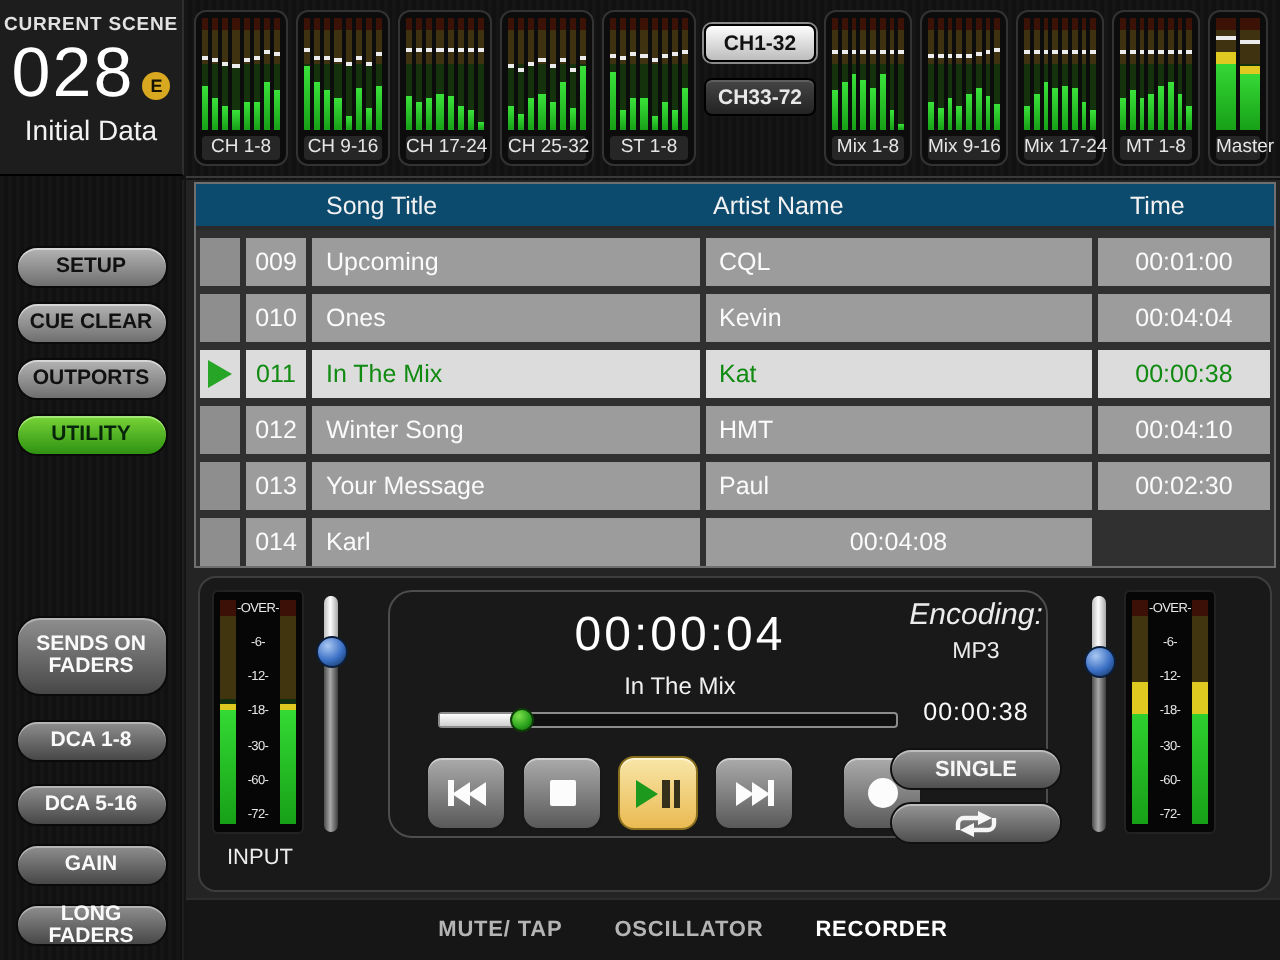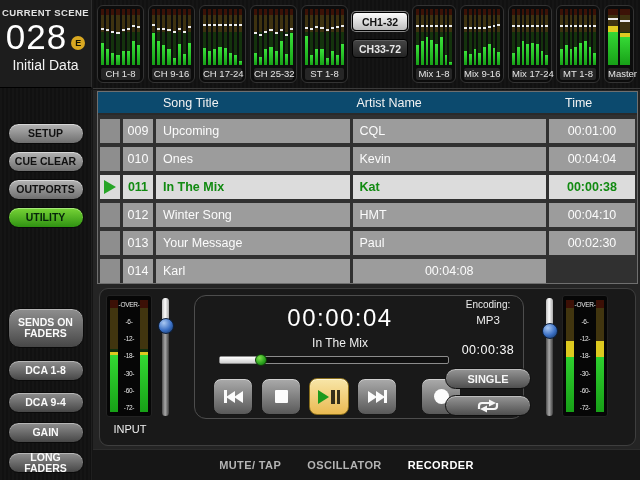--- a/index.html
+++ b/index.html
@@ -67,21 +67,21 @@
   .hdr-title { grid-column:3; padding-left:7px; }
   .hdr-artist { grid-column:4; padding-left:4px; }
   .hdr-time { grid-column:5; padding-left:16px; }
   .song-row { height:24px; margin-top:4px; align-items:stretch; }
   .song-row .cell { background:#9c9c9c; color:#fbfbfb; font-size:12.5px;
     display:flex; align-items:center; }
   .cell.ind { justify-content:center; background:#8e8e8e; }
   .cell.num { justify-content:center; }
   .cell.ttl, .cell.art { padding-left:7px; }
   .cell.tim { justify-content:center; }
-  .song-row.active .cell { background:#dcdcdc; color:#118a11; font-weight:bold; }
+  .song-row.active .cell { background:#dcdcdc; color:#118a11; font-weight:normal; }
   .play-tri { width:0; height:0; border-top:7px solid transparent; border-bottom:7px solid transparent;
     border-left:12px solid #27a527; }
 
   
   #recorder-panel { position:absolute; left:6px; top:198px; width:537px; height:158px;
     background:#191919; border:1px solid #3e3e3e; border-radius:9px; }
   .rec-meter { position:absolute; top:6px; width:46px; height:122px; background:#060606;
     border-radius:3px; border:1px solid #222; display:flex; padding:4px 3px; gap:1px; }
   #input-meter { left:6px; } #output-meter { left:462px; }
   .rm-bar { position:relative; width:10px; height:100%; overflow:hidden;
@@ -131,21 +131,21 @@
     border-left:9px solid #fcfcfc; margin-right:-1px; }
   .icon-stop { width:13px; height:13px; background:#fcfcfc; border-radius:1px; }
   .icon-rec { width:15px; height:15px; background:#fcfcfc; border-radius:50%; }
   .icon-play-tri { width:0; height:0; border-top:7px solid transparent; border-bottom:7px solid transparent;
     border-left:11px solid #1d9a1d; }
   .icon-pause-bars { display:flex; gap:2px; margin-left:2px; }
   .icon-pause-bars i { display:block; width:3.5px; height:14px; background:#35301a; }
 
   
   #rec-info { position:absolute; left:340px; top:6px; width:96px; height:150px; text-align:center; }
-  #encoding-label { font-size:10px; color:#ececec; margin-top:4px; }
+  #encoding-label { font-size:15px; color:#ececec; margin-top:4px;font-style:italic; }
   #encoding-value { font-size:11.5px; color:#ececec; margin-top:4px; }
   #song-length { font-size:12.5px; color:#fafafa; margin-top:17px; letter-spacing:.5px; }
   .pill-btn { width:86px; height:21px; margin:0 auto; border-radius:11px; border:1px solid #101010;
     background:linear-gradient(#969696,#4f4f4f); box-shadow:inset 0 1px 0 #bdbdbd;
     color:#f6f6f6; font-size:11px; font-weight:bold;
     display:flex; align-items:center; justify-content:center; }
   #single-button { margin-top:11px; }
   #repeat-button { margin-top:6px; }
 
   
@@ -526,21 +526,21 @@
       </div>
     </div>
 
   <div id="sidebar">
       <div class="side-btn light" style="margin-top: 33px;">SETUP</div>
       <div class="side-btn light" style="margin-top: 7px;">CUE CLEAR</div>
       <div class="side-btn light" style="margin-top: 7px;">OUTPORTS</div>
       <div class="side-btn green" style="margin-top: 7px;">UTILITY</div>
       <div class="side-btn dark tall" style="margin-top: 80px;">SENDS ON FADERS</div>
       <div class="side-btn dark" style="margin-top: 12px;">DCA 1-8</div>
-      <div class="side-btn dark" style="margin-top: 11px;">DCA 9-4</div>
+      <div class="side-btn dark" style="margin-top: 11px;">DCA 5-16</div>
       <div class="side-btn dark" style="margin-top: 9px;">GAIN</div>
       <div class="side-btn dark" style="margin-top: 9px;">LONG FADERS</div>
     </div>
 
   <div id="main">
 
     <div id="song-table">
       <div id="table-header" class="t-grid">
         <span class="hdr-title">Song Title</span>
         <span class="hdr-artist">Artist Name</span>

